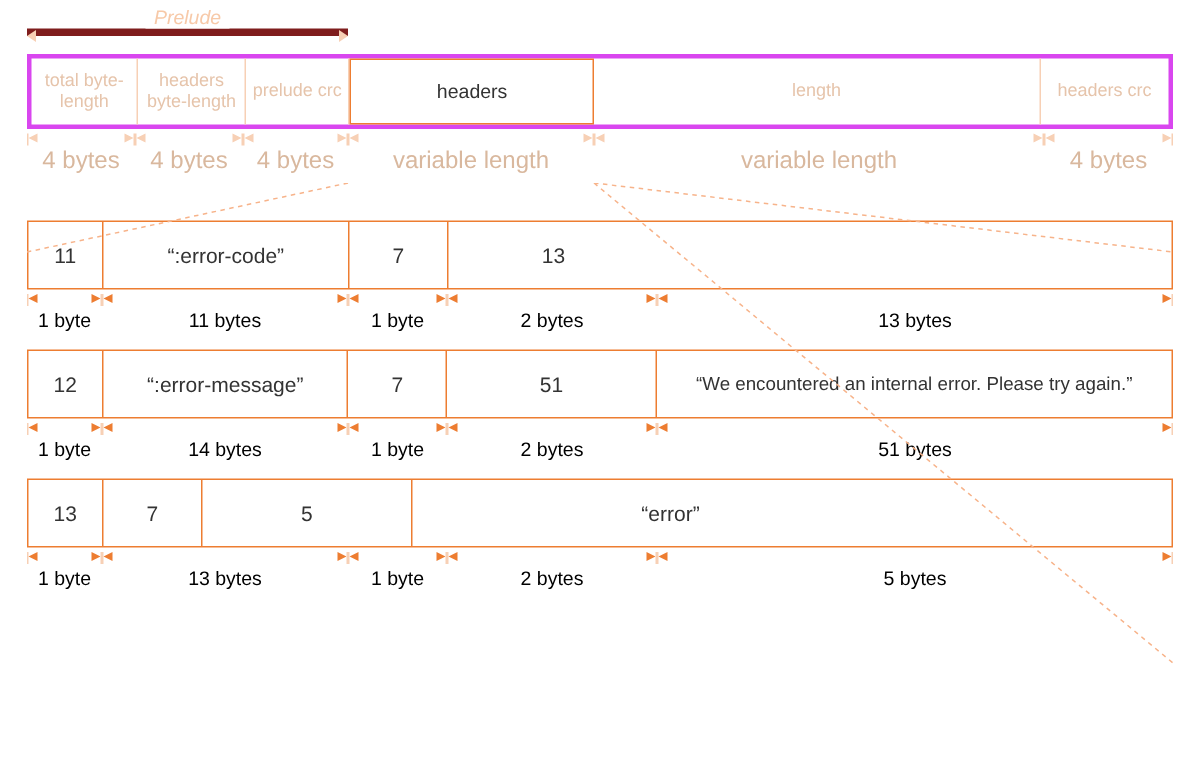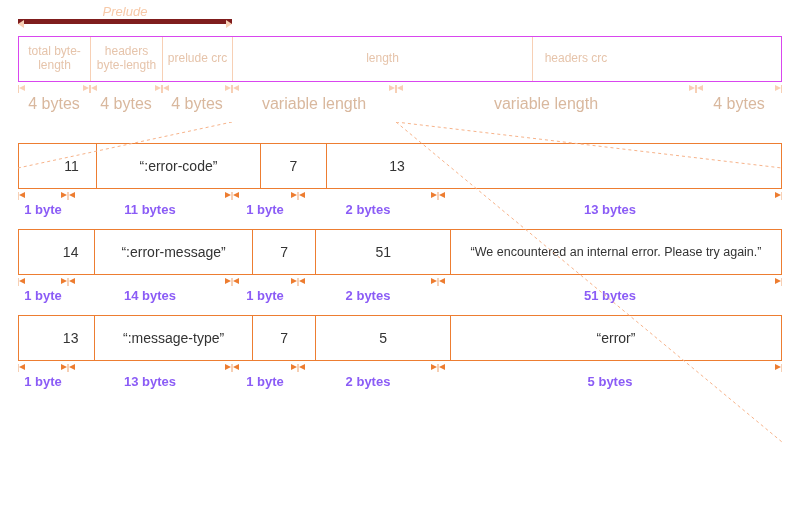--- a/index.html
+++ b/index.html
@@ -6,40 +6,40 @@
   body { font-family: "Segoe UI", Arial, sans-serif; background: #fff; width: 800px; height: 514px; position: relative; }
   .container { position: absolute; top: 10px; left: 18px; width: 764px; }
 
   .bracket-row { display: flex; height: 22px; align-items: center; }
   .bracket { position: relative; border-top: 5px solid #7f1d1d; text-align: center; font-size: 13px; color: #f7c9a8; font-style: italic; }
   .bracket::before, .bracket::after { content: ""; position: absolute; top: -4px; width: 0; height: 0; }
   .bracket::before { left: 0; border-top: 4px solid transparent; border-bottom: 4px solid transparent; border-right: 6px solid #f7d0b5; }
   .bracket::after { right: 0; border-top: 4px solid transparent; border-bottom: 4px solid transparent; border-left: 6px solid #f7d0b5; }
   .bracket span { position: relative; top: -20px; background: #fff; padding: 0 6px; }
 
-  .field-row { display: flex; border: 1px solid #d946ef; }
+  .field-row { display: flex; border: 3px solid #d946ef; }
   .field { border-right: 1px solid #f7d0b5; display: flex; align-items: center; justify-content: center; text-align: center; font-size: 12px; color: #e6c4ab; padding: 6px 2px; height: 44px; line-height: 1.15; }
   .field:last-child { border-right: none; }
   .field.active { color: #333; font-size: 13px; border: 1px solid #ed7d31; position: relative; z-index: 2; }
 
   .size-row { display: flex; margin-top: 3px; margin-bottom: 6px; }
   .size { position: relative; text-align: center; font-size: 16px; color: #d9b89e; padding-top: 4px; }
-  .size-dark { color: #8b5cf6; font-size: 13px; font-weight: bold; }
+  .size-dark { color: #000000; font-size: 13px; }
   .size::before { content: ""; position: absolute; top: 0; left: 0; width: 1px; height: 8px; background: #f7d0b5; }
   .size::after { content: ""; position: absolute; top: 0; right: 0; width: 1px; height: 8px; background: #f7d0b5; }
   .size .arrow { position: absolute; top: 3px; width: 100%; height: 1px; left: 0; }
   .size .arrow::before, .size .arrow::after { content: ""; position: absolute; top: -3px; width: 0; height: 0; border-top: 3px solid transparent; border-bottom: 3px solid transparent; }
   .size .arrow::before { left: 1px; border-right: 6px solid #f7d0b5; }
   .size .arrow::after { right: 1px; border-left: 6px solid #f7d0b5; }
   .size-dark .arrow::before { border-right-color: #ed7d31; }
   .size-dark .arrow::after { border-left-color: #ed7d31; }
   .size span { position: relative; top: 6px; }
 
   .header-block { margin-top: 18px; }
-  .header-row { display: flex; border: 1px solid #ed7d31; padding-left: 28px; }
+  .header-row { display: flex; border: 1px solid #ed7d31; }
   .header-cell { border-right: 1px solid #ed7d31; display: flex; align-items: center; justify-content: center; font-size: 14px; color: #333; height: 44px; padding: 2px 4px; text-align: center; line-height: 1.2; }
   .header-cell:last-child { border-right: none; }
 
   .connector { position: absolute; width: 764px; height: 50px; pointer-events: none; }
   .connector line { stroke: #f7b38a; stroke-width: 1; stroke-dasharray: 3,3; }
 
   .w1 { width: 50px; } .w2 { width: 164px; } .w3 { width: 66px; } .w4 { width: 140px; } .w5 { width: 344px; }
 </style>
 </head>
 <body>
@@ -47,20 +47,21 @@
 <div class="container">
 
   <div class="bracket-row" style="margin-bottom:4px;">
     <div class="bracket" style="width:214px;margin-top:16px;"><span>Prelude</span></div>
   </div>
 
   <div class="field-row">
     <div class="field" style="width:72px;">total byte-length</div>
     <div class="field" style="width:72px;">headers byte-length</div>
     <div class="field" style="width:70px;">prelude crc</div>
+    <div class="field active" style="width:164px;">headers</div>
     <div class="field" style="width:300px;">length</div>
     <div class="field" style="width:86px;">headers crc</div>
   </div>
 
   <div class="size-row">
     <div class="size" style="width:72px;"><div class="arrow"></div><span>4 bytes</span></div>
     <div class="size" style="width:72px;"><div class="arrow"></div><span>4 bytes</span></div>
     <div class="size" style="width:70px;"><div class="arrow"></div><span>4 bytes</span></div>
     <div class="size" style="width:164px;"><div class="arrow"></div><span>variable length</span></div>
     <div class="size" style="width:300px;"><div class="arrow"></div><span>variable length</span></div>
@@ -83,39 +84,38 @@
       <div class="size size-dark w1"><div class="arrow"></div><span>1 byte</span></div>
       <div class="size size-dark w2"><div class="arrow"></div><span>11 bytes</span></div>
       <div class="size size-dark w3"><div class="arrow"></div><span>1 byte</span></div>
       <div class="size size-dark w4"><div class="arrow"></div><span>2 bytes</span></div>
       <div class="size size-dark w5"><div class="arrow"></div><span>13 bytes</span></div>
     </div>
   </div>
 
   <div class="header-block">
     <div class="header-row">
-      <div class="header-cell w1">14</div>
+      <div class="header-cell w1">12</div>
       <div class="header-cell w2">“:error-message”</div>
       <div class="header-cell w3">7</div>
       <div class="header-cell w4">51</div>
       <div class="header-cell w5" style="font-size:12.5px;">“We encountered an internal error. Please try again.”</div>
     </div>
     <div class="size-row">
       <div class="size size-dark w1"><div class="arrow"></div><span>1 byte</span></div>
       <div class="size size-dark w2"><div class="arrow"></div><span>14 bytes</span></div>
       <div class="size size-dark w3"><div class="arrow"></div><span>1 byte</span></div>
       <div class="size size-dark w4"><div class="arrow"></div><span>2 bytes</span></div>
       <div class="size size-dark w5"><div class="arrow"></div><span>51 bytes</span></div>
     </div>
   </div>
 
   <div class="header-block">
     <div class="header-row">
       <div class="header-cell w1">13</div>
-      <div class="header-cell w2">“:message-type”</div>
       <div class="header-cell w3">7</div>
       <div class="header-cell w4">5</div>
       <div class="header-cell w5">“error”</div>
     </div>
     <div class="size-row">
       <div class="size size-dark w1"><div class="arrow"></div><span>1 byte</span></div>
       <div class="size size-dark w2"><div class="arrow"></div><span>13 bytes</span></div>
       <div class="size size-dark w3"><div class="arrow"></div><span>1 byte</span></div>
       <div class="size size-dark w4"><div class="arrow"></div><span>2 bytes</span></div>
       <div class="size size-dark w5"><div class="arrow"></div><span>5 bytes</span></div>

